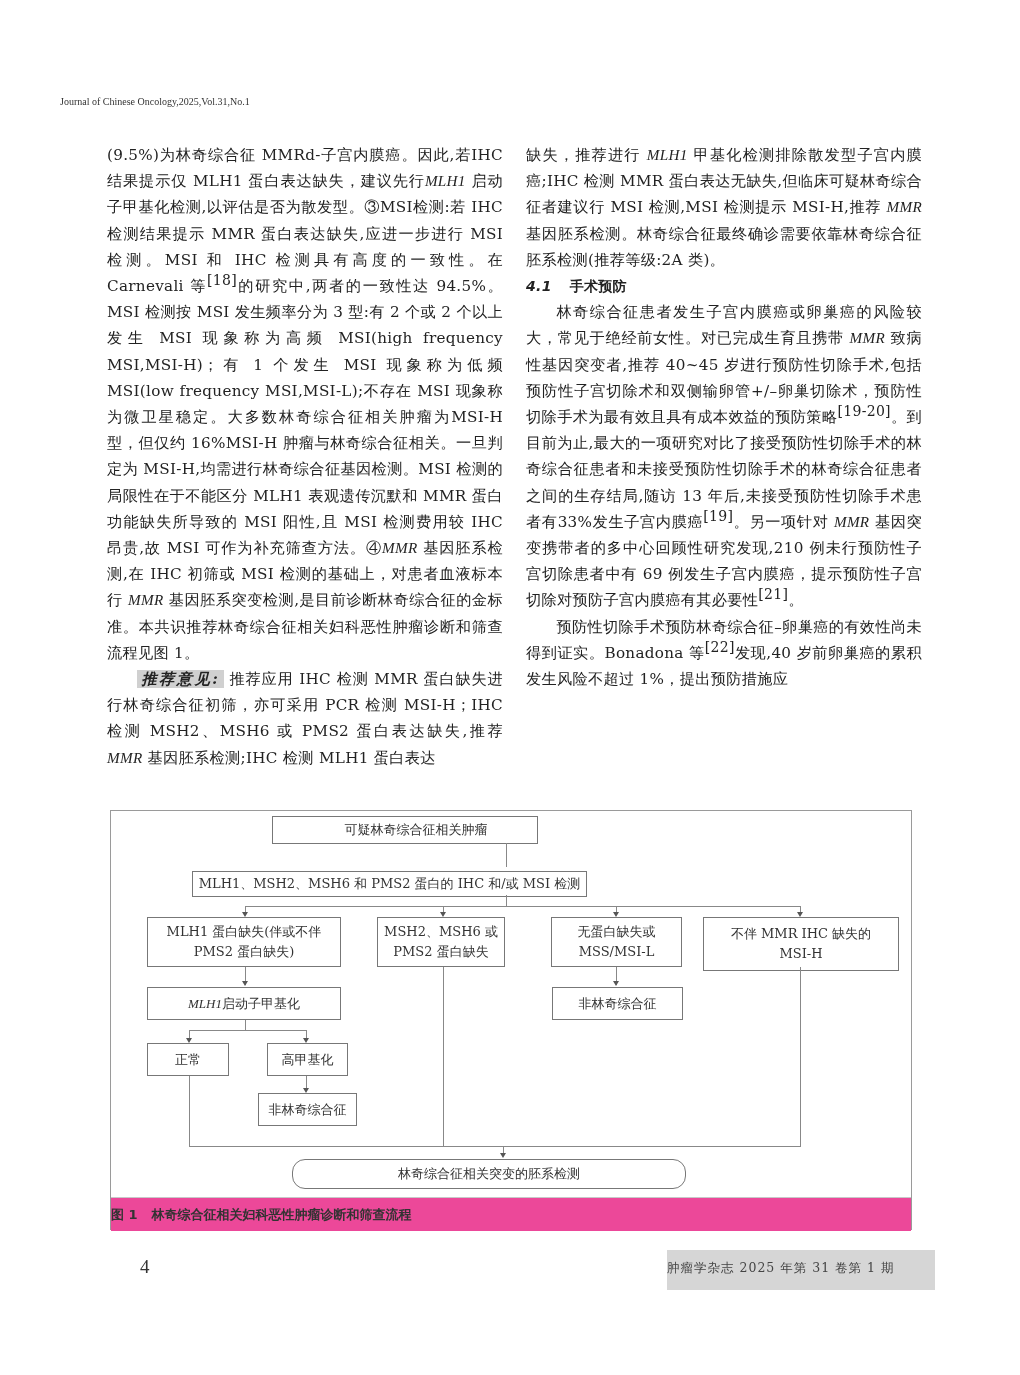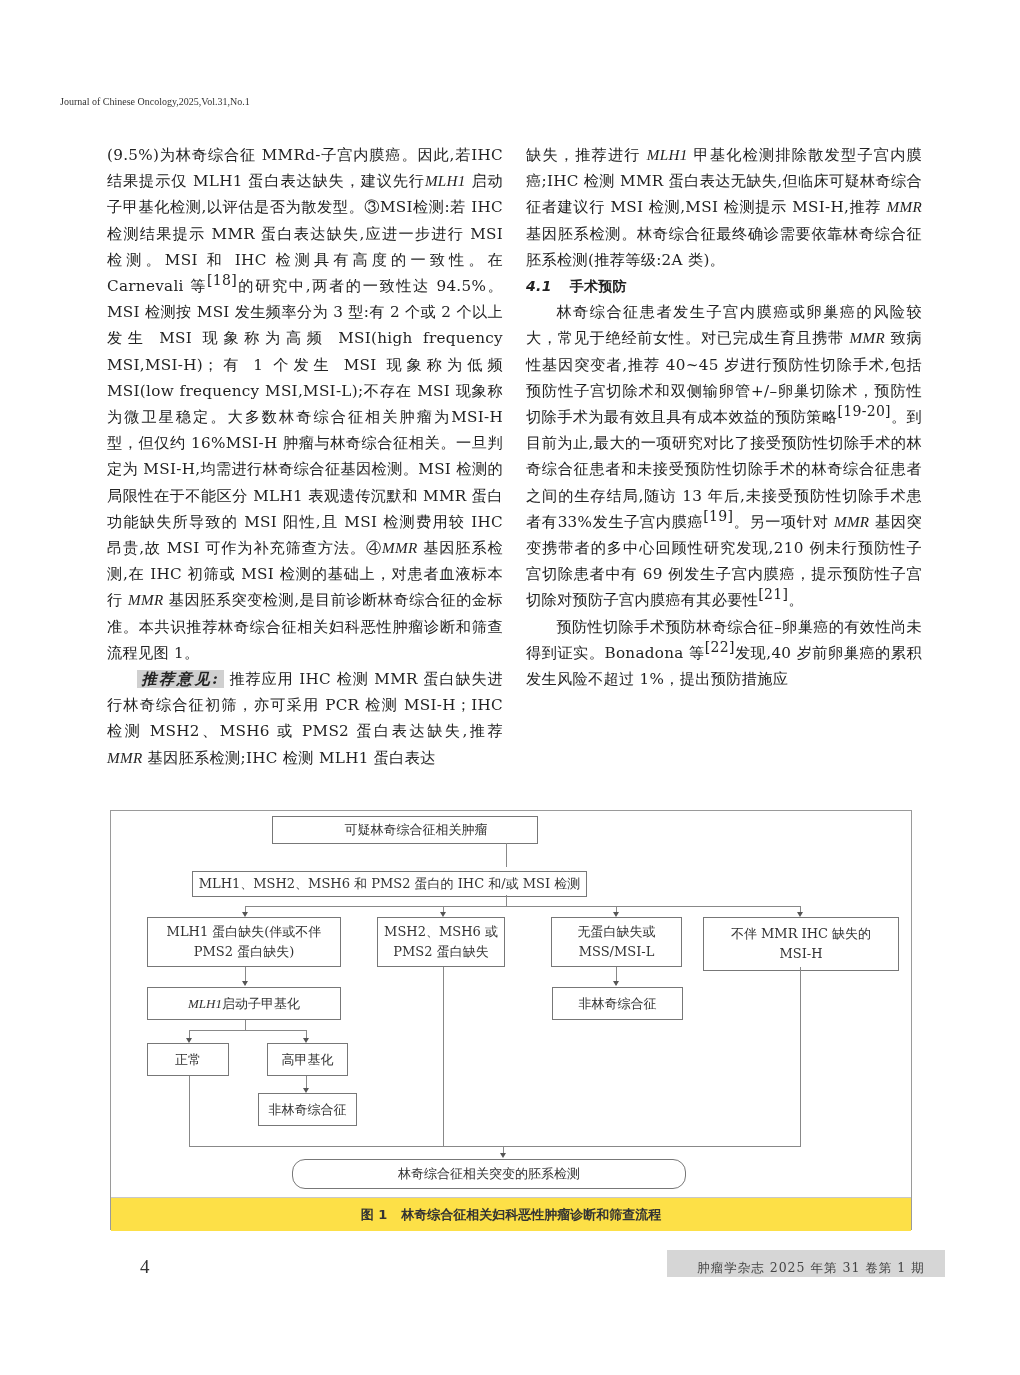--- a/index.html
+++ b/index.html
@@ -17,36 +17,36 @@
   .rec-label{background:#d0d0d0;font-style:italic;font-weight:bold;padding:0 4px;letter-spacing:2px;}
   .h-section{font-family:"DejaVu Sans","Liberation Sans",sans-serif;font-size:19px;
        margin:22px 0 20px 0 !important;letter-spacing:0.5px;}
   .h-sub{font-family:"DejaVu Sans","Liberation Sans",sans-serif;font-weight:bold;
        font-size:14px;margin:0 !important;}
   .h-sub .num{margin-right:18px;font-style:italic;}
   sup{font-size:14px;line-height:0;}
   
   .figure{position:absolute;left:110px;top:810px;width:802px;height:420px;
        border:1px solid #9a9a9a;box-sizing:border-box;background:#fff;}
-  .fig-caption{position:absolute;left:0;bottom:0;width:100%;height:33px;background:#fde047;
-       border-top:1px solid #c8c8c8;text-align:center;line-height:33px;font-size:13px;
+  .fig-caption{position:absolute;left:0;bottom:0;width:100%;height:33px;background:#ec4899;
+       border-top:1px solid #c8c8c8;text-align:left;line-height:33px;font-size:13px;
        font-family:"DejaVu Sans","Liberation Sans",sans-serif;font-weight:bold;color:#333;}
   .fig-caption .num{margin-right:14px;}
   .node{position:absolute;border:1px solid #777;box-sizing:border-box;background:#fff;
        display:flex;align-items:center;justify-content:center;text-align:center;
        font-size:13px;line-height:20px;color:#333;font-family:"DejaVu Serif",serif;padding:0 4px;}
   .node .it{font-style:italic;}
   .line{position:absolute;background:#888;}
   .arrow{position:absolute;width:0;height:0;border-left:3px solid transparent;
        border-right:3px solid transparent;border-top:5px solid #555;}
   .footer-page{position:absolute;left:140px;top:1256px;font-size:19px;
        font-family:"Liberation Serif",serif;color:#333;}
-  .footer-journal{position:absolute;left:667px;top:1250px;width:268px;height:27px;
-       background:#d6d6d6;text-align:center;line-height:35px;font-size:12.5px;color:#444;
-       letter-spacing:1px;padding-left:10px;}
+  .footer-journal{position:absolute;left:667px;top:1250px;width:268px;height:40px;
+       background:#d6d6d6;text-align:left;line-height:35px;font-size:12.5px;color:#444;
+       letter-spacing:1px;}
 </style>
 </head>
 <body>
 
 <div class="running-head" data-name="running-head">Journal of Chinese Oncology,2025,Vol.31,No.1</div>
 
 <div class="col col-left" data-name="left-column">
   <p data-name="left-paragraph-1"><span>(9.5%)为林奇综合征 MMRd-子宫内膜癌。因此,若IHC 结果提示仅 MLH1 蛋白表达缺失，建议先行</span><span class="it">MLH1</span><span> 启动子甲基化检测,以评估是否为散发型。③MSI检测:若 IHC 检测结果提示 MMR 蛋白表达缺失,应进一步进行 MSI 检测。MSI 和 IHC 检测具有高度的一致性。在 Carnevali 等</span><sup data-name="citation-18">[18]</sup><span>的研究中,两者的一致性达 94.5%。MSI 检测按 MSI 发生频率分为 3 型:有 2 个或 2 个以上发生 MSI 现象称为高频 MSI(high frequency MSI,MSI-H)；有 1 个发生 MSI 现象称为低频 MSI(low frequency MSI,MSI-L);不存在 MSI 现象称为微卫星稳定。大多数林奇综合征相关肿瘤为MSI-H 型，但仅约 16%MSI-H 肿瘤与林奇综合征相关。一旦判定为 MSI-H,均需进行林奇综合征基因检测。MSI 检测的局限性在于不能区分 MLH1 表观遗传沉默和 MMR 蛋白功能缺失所导致的 MSI 阳性,且 MSI 检测费用较 IHC 昂贵,故 MSI 可作为补充筛查方法。④</span><span class="it">MMR</span><span> 基因胚系检测,在 IHC 初筛或 MSI 检测的基础上，对患者血液标本行 </span><span class="it">MMR</span><span> 基因胚系突变检测,是目前诊断林奇综合征的金标准。本共识推荐林奇综合征相关妇科恶性肿瘤诊断和筛查流程见图 1。</span></p>
   <p class="indent" data-name="recommendation-paragraph"><span class="rec-label" data-name="recommendation-label">推荐意见:</span><span> 推荐应用 IHC 检测 MMR 蛋白缺失进行林奇综合征初筛，亦可采用 PCR 检测 MSI-H；IHC 检测 MSH2、MSH6 或 PMS2 蛋白表达缺失,推荐 </span><span class="it">MMR</span><span> 基因胚系检测;IHC 检测 MLH1 蛋白表达</span></p>
 </div>

